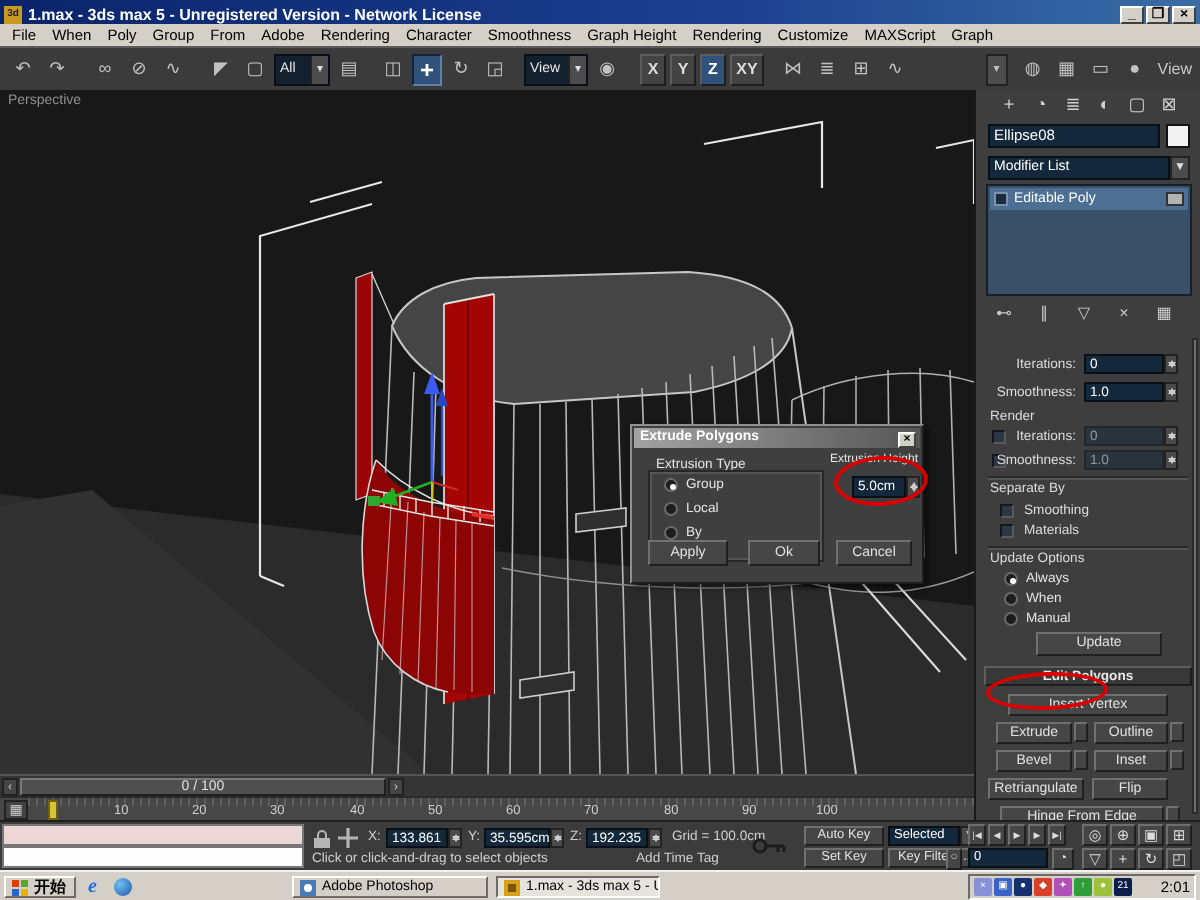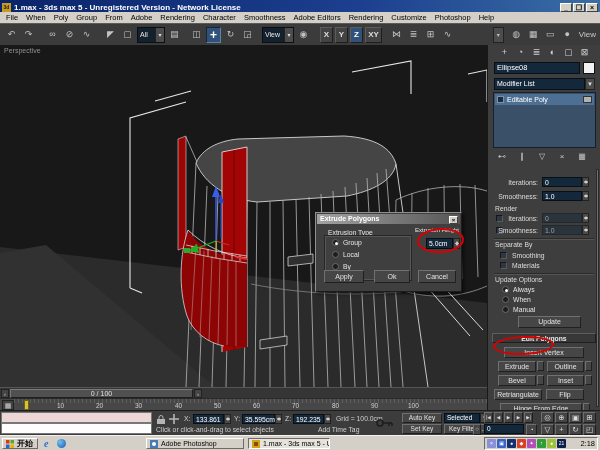--- a/index.html
+++ b/index.html
@@ -162,25 +162,25 @@
   <div class="menubar">
       <span class="menu-item">File</span>
       <span class="menu-item">When</span>
       <span class="menu-item">Poly</span>
       <span class="menu-item">Group</span>
       <span class="menu-item">From</span>
       <span class="menu-item">Adobe</span>
       <span class="menu-item">Rendering</span>
       <span class="menu-item">Character</span>
       <span class="menu-item">Smoothness</span>
-      <span class="menu-item">Adobe Editors</span>
+      <span class="menu-item">Graph Height</span>
       <span class="menu-item">Rendering</span>
       <span class="menu-item">Customize</span>
-      <span class="menu-item">Photoshop</span>
-      <span class="menu-item">Help</span>
+      <span class="menu-item">MAXScript</span>
+      <span class="menu-item">Graph</span>
     </div>
 
   <div class="toolbar">
       <span class="tb">↶</span>
       <span class="tb">↷</span>
       <span class="tb" style="margin-left: 8px;">∞</span>
       <span class="tb">⊘</span>
       <span class="tb">∿</span>
       <span class="tb" style="margin-left: 8px;">◤</span>
       <span class="tb">▢</span>
@@ -547,20 +547,20 @@
       <span style="display:flex;gap:1px;">
           <span class="tray-ic" style="background: rgb(136, 144, 216);">×</span>
           <span class="tray-ic" style="background: rgb(58, 98, 200);">▣</span>
           <span class="tray-ic" style="background: rgb(21, 48, 110);">●</span>
           <span class="tray-ic" style="background: rgb(216, 64, 40);">◆</span>
           <span class="tray-ic" style="background: rgb(176, 80, 184);">✦</span>
           <span class="tray-ic" style="background: rgb(47, 158, 56);">↑</span>
           <span class="tray-ic" style="background: rgb(156, 194, 60);">●</span>
           <span class="tray-ic" style="background: rgb(12, 30, 74);">21</span>
         </span>
-      <span class="clock">2:18</span>
+      <span class="clock">2:01</span>
     </div>
   </div>
 
   <div class="ann" style="left:417px;top:228px;width:47px;height:25px;transform:rotate(-3deg);"></div>
   <div class="ann" style="left:493px;top:336px;width:61px;height:19px;transform:rotate(-2deg);"></div>
 
 </div>
 
 </body></html>

